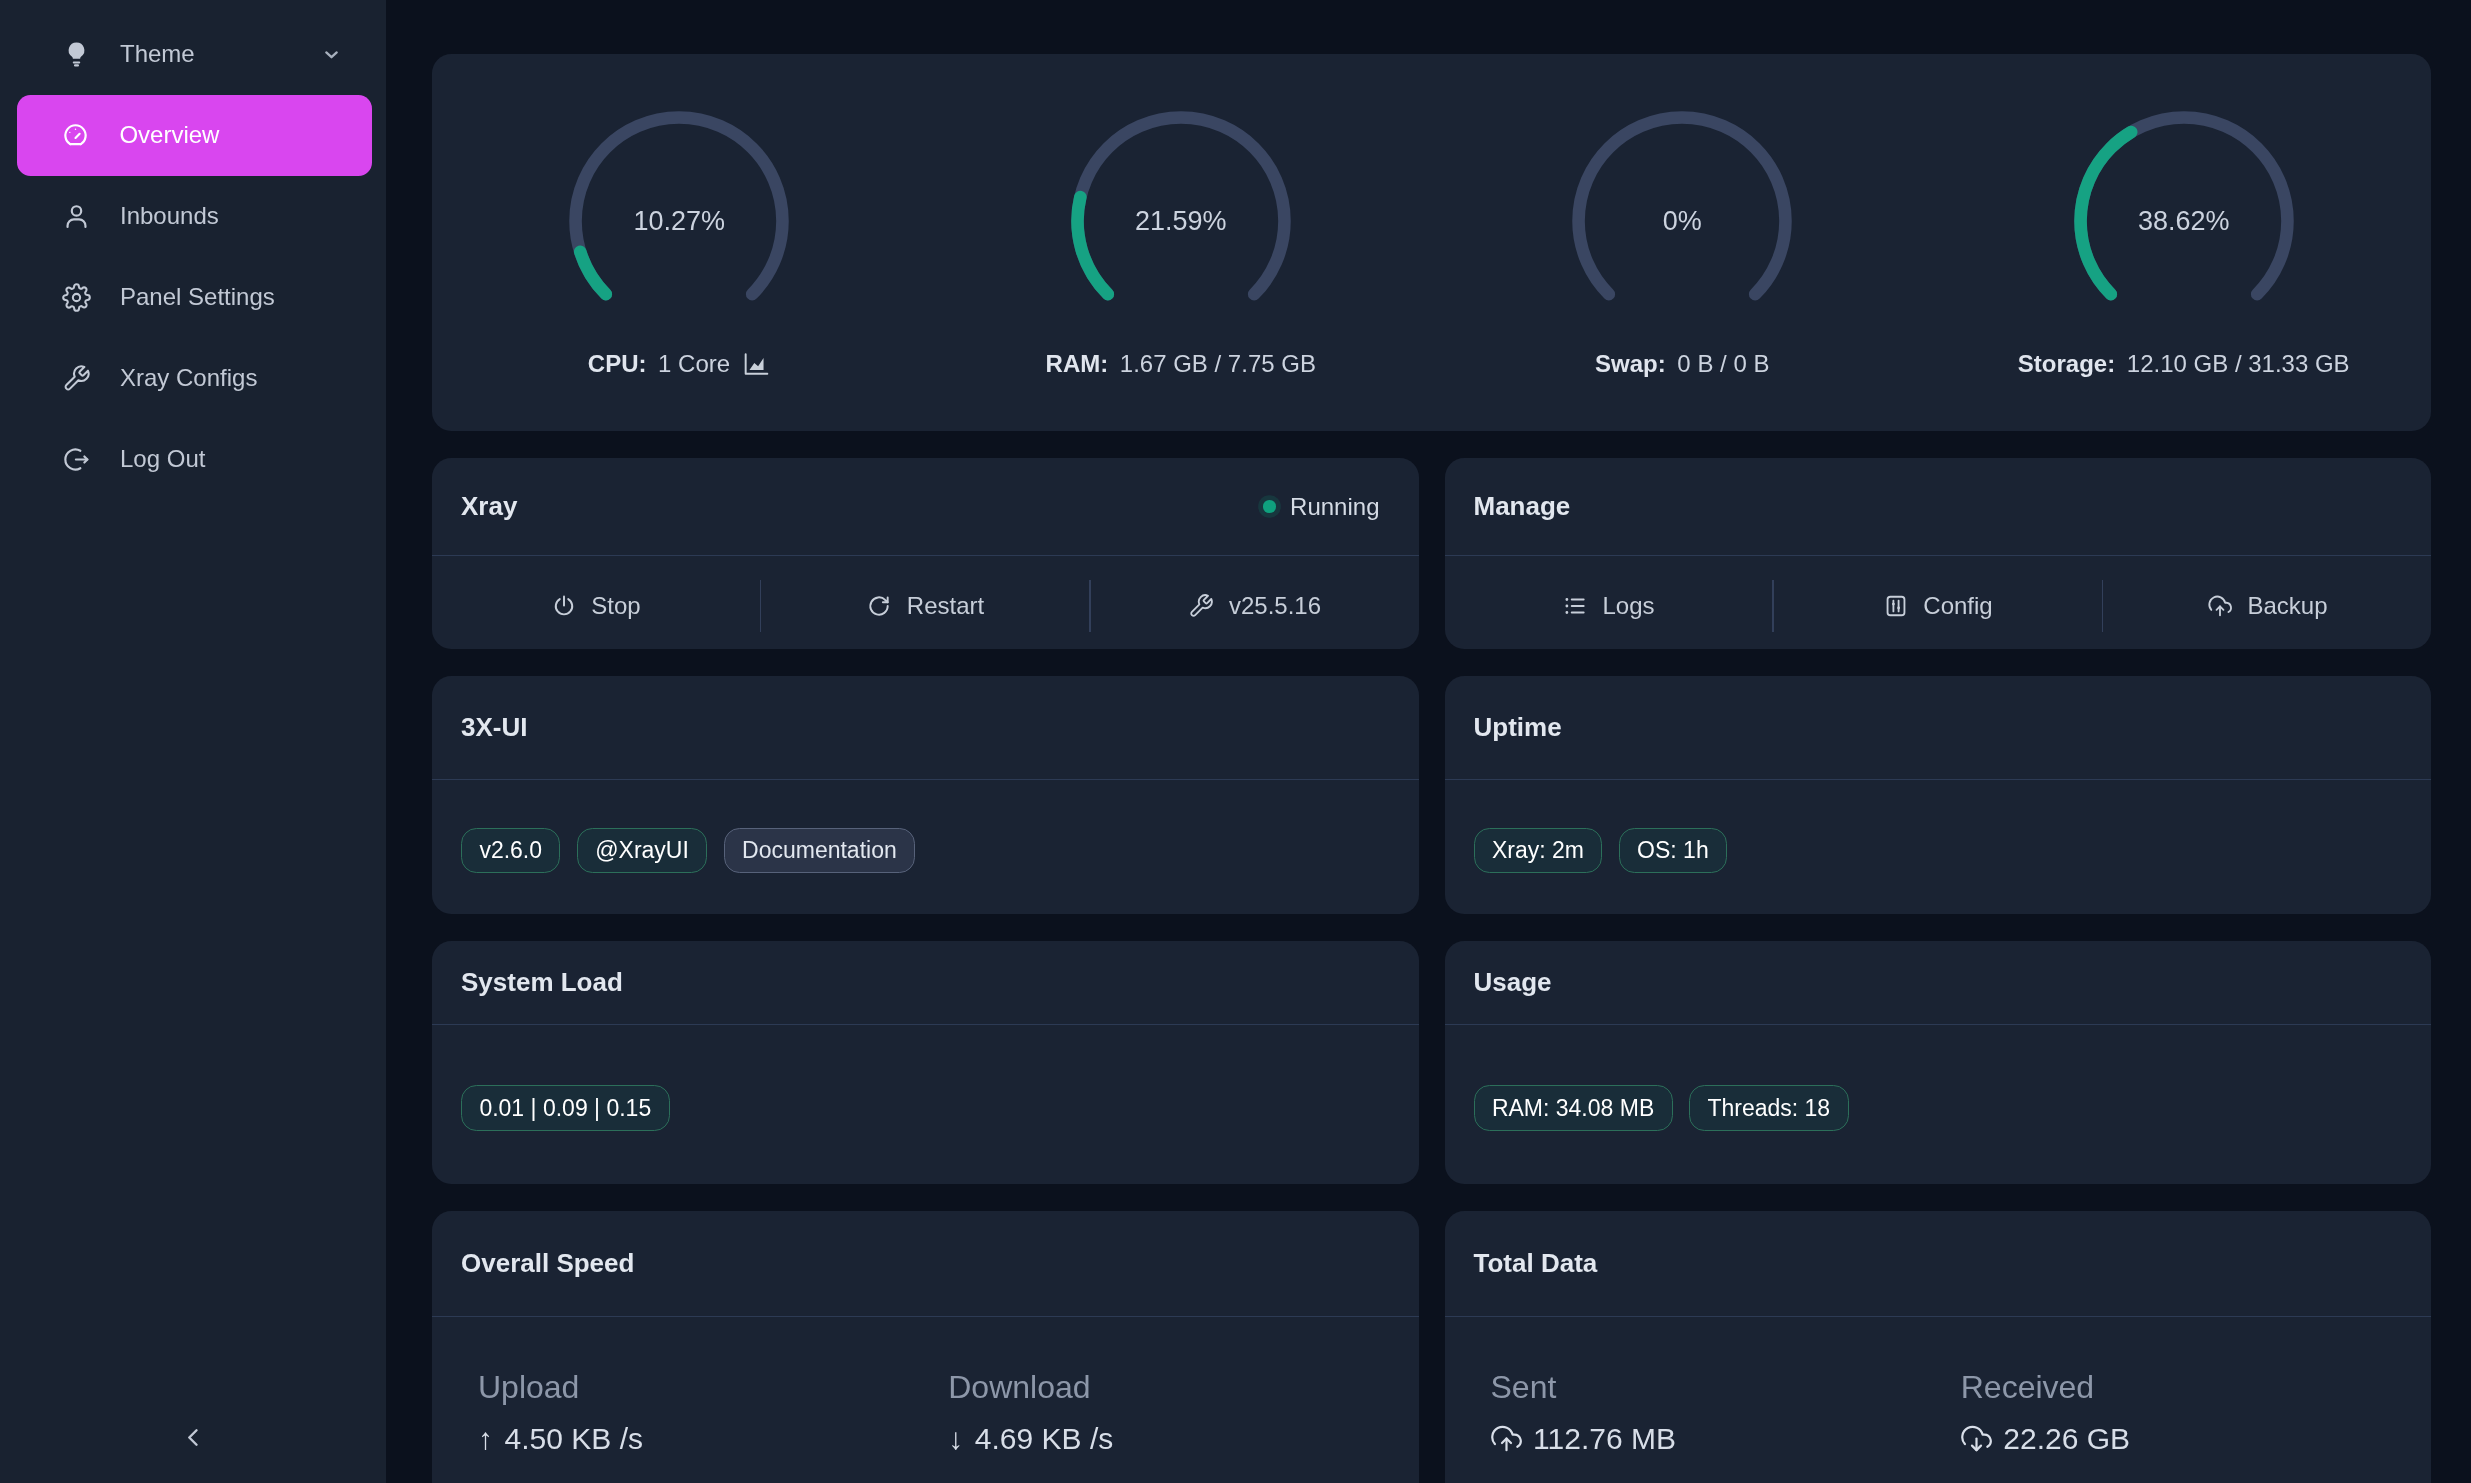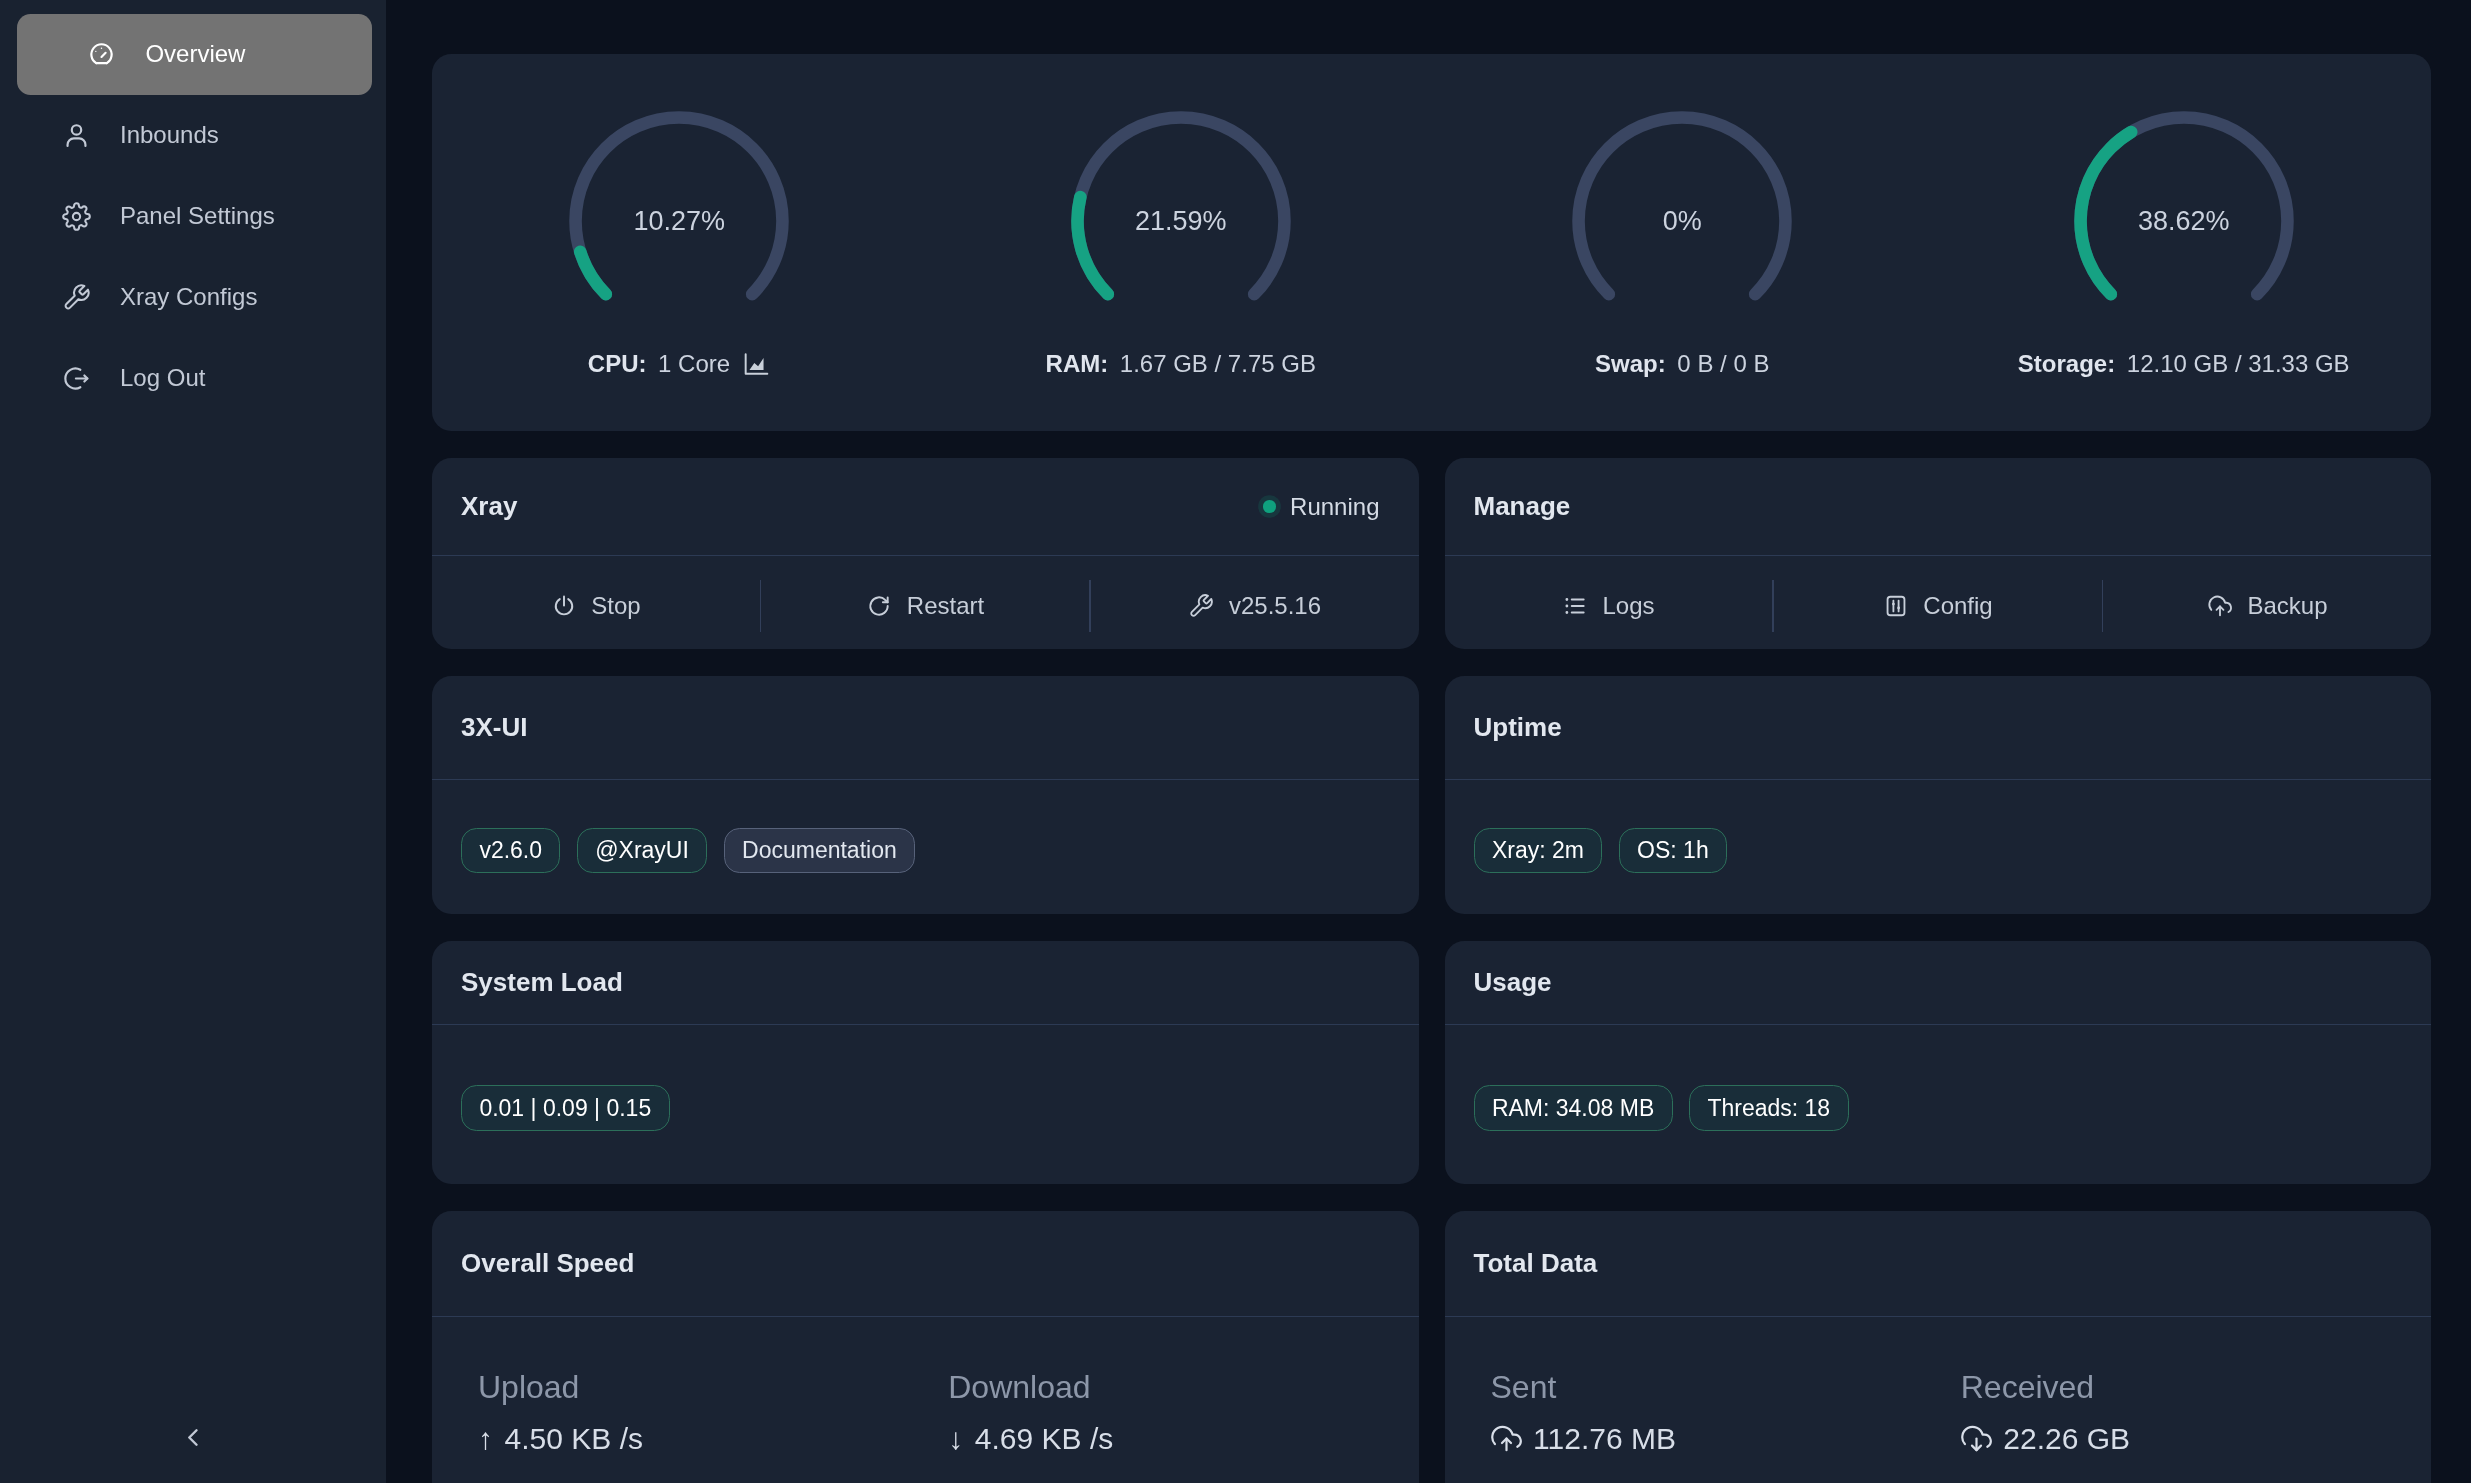--- a/index.html
+++ b/index.html
@@ -13,22 +13,22 @@
   
   .sidebar{position:absolute;left:0;top:0;bottom:0;width:386px;background:#192230;}
   .side-nav{padding-top:13.5px;}
   .side-item{
     height:81px;display:flex;align-items:center;
     padding:0 42px 0 62px;color:#c2c9d5;font-size:24px;cursor:pointer;
   }
   .side-item .ic{width:29px;height:29px;flex:0 0 29px;}
   .side-item .lbl{margin-left:29px;white-space:nowrap;}
   .side-item.active{
-    background:#737373;border-radius:13.5px;margin:0 14.5px 0 17.4px;
-    padding:0 25px 0 70px;color:#ffffff;
+    background:#d946ef;border-radius:13.5px;margin:0 14.5px 0 17.4px;
+    padding:0 25px 0 44px;color:#ffffff;
   }
   .side-item.active .icon{color:#ffffff;}
   .side-item .chev{margin-left:auto;width:25px;height:25px;color:#a7b0bd;}
   .collapse-btn{
     position:absolute;bottom:21px;left:0;width:100%;height:50px;
     display:flex;align-items:center;justify-content:center;color:#c2c9d5;cursor:pointer;
   }
   
   .main{position:absolute;left:432px;top:54px;width:1999px;}
   .card{background:#1a2333;border-radius:19.3px;display:flex;flex-direction:column;gap:7px;}
@@ -74,20 +74,35 @@
   .stat-value{margin-top:15.4px;font-size:30px;color:#d8dee8;display:flex;align-items:center;gap:11.6px;white-space:nowrap;}
   .arrow{font-size:30px;line-height:1;}
   .cloud-icon{width:31px;height:31px;color:#d8dee8;}
 </style>
 </head>
 <body>
 
 <aside class="sidebar">
   <nav class="side-nav">
 
+    <div class="side-item">
+      <span class="ic icon">
+        <svg viewBox="0 0 24 24" width="29" height="29" fill="none" stroke="currentColor" stroke-width="1.8" stroke-linecap="round" stroke-linejoin="round">
+          <path fill="currentColor" stroke="none" d="M12 2a6.5 6.5 0 0 0-3.9 11.7c.65.5.9 1.15.9 1.8h6c0-.65.25-1.3.9-1.8A6.5 6.5 0 0 0 12 2z"></path>
+          <path d="M9.8 18.6h4.4"></path>
+            <path d="M10.8 21h2.4"></path>
+        </svg>
+      </span>
+      <span class="lbl">Theme</span>
+      <span class="chev">
+        <svg viewBox="0 0 24 24" width="25" height="25" fill="none" stroke="currentColor" stroke-width="2.2" stroke-linecap="round" stroke-linejoin="round">
+          <path d="M7 10l5 4.6L17 10"></path>
+        </svg>
+      </span>
+    </div>
 
     <div class="side-item active">
       <span class="ic icon">
         <svg viewBox="0 0 24 24" width="29" height="29" fill="none" stroke="currentColor" stroke-width="1.8" stroke-linecap="round" stroke-linejoin="round">
           <path d="M7.6 19.1a8.4 8.4 0 1 1 8.8 0"></path>
           <path d="M7.6 19.1h8.8"></path>
           <path d="M12 14l3.4-3.4"></path>
           <circle cx="7.3" cy="9.4" r="0.6" fill="currentColor" stroke="none"></circle>
           <circle cx="12" cy="6.9" r="0.6" fill="currentColor" stroke="none"></circle>
         </svg>

